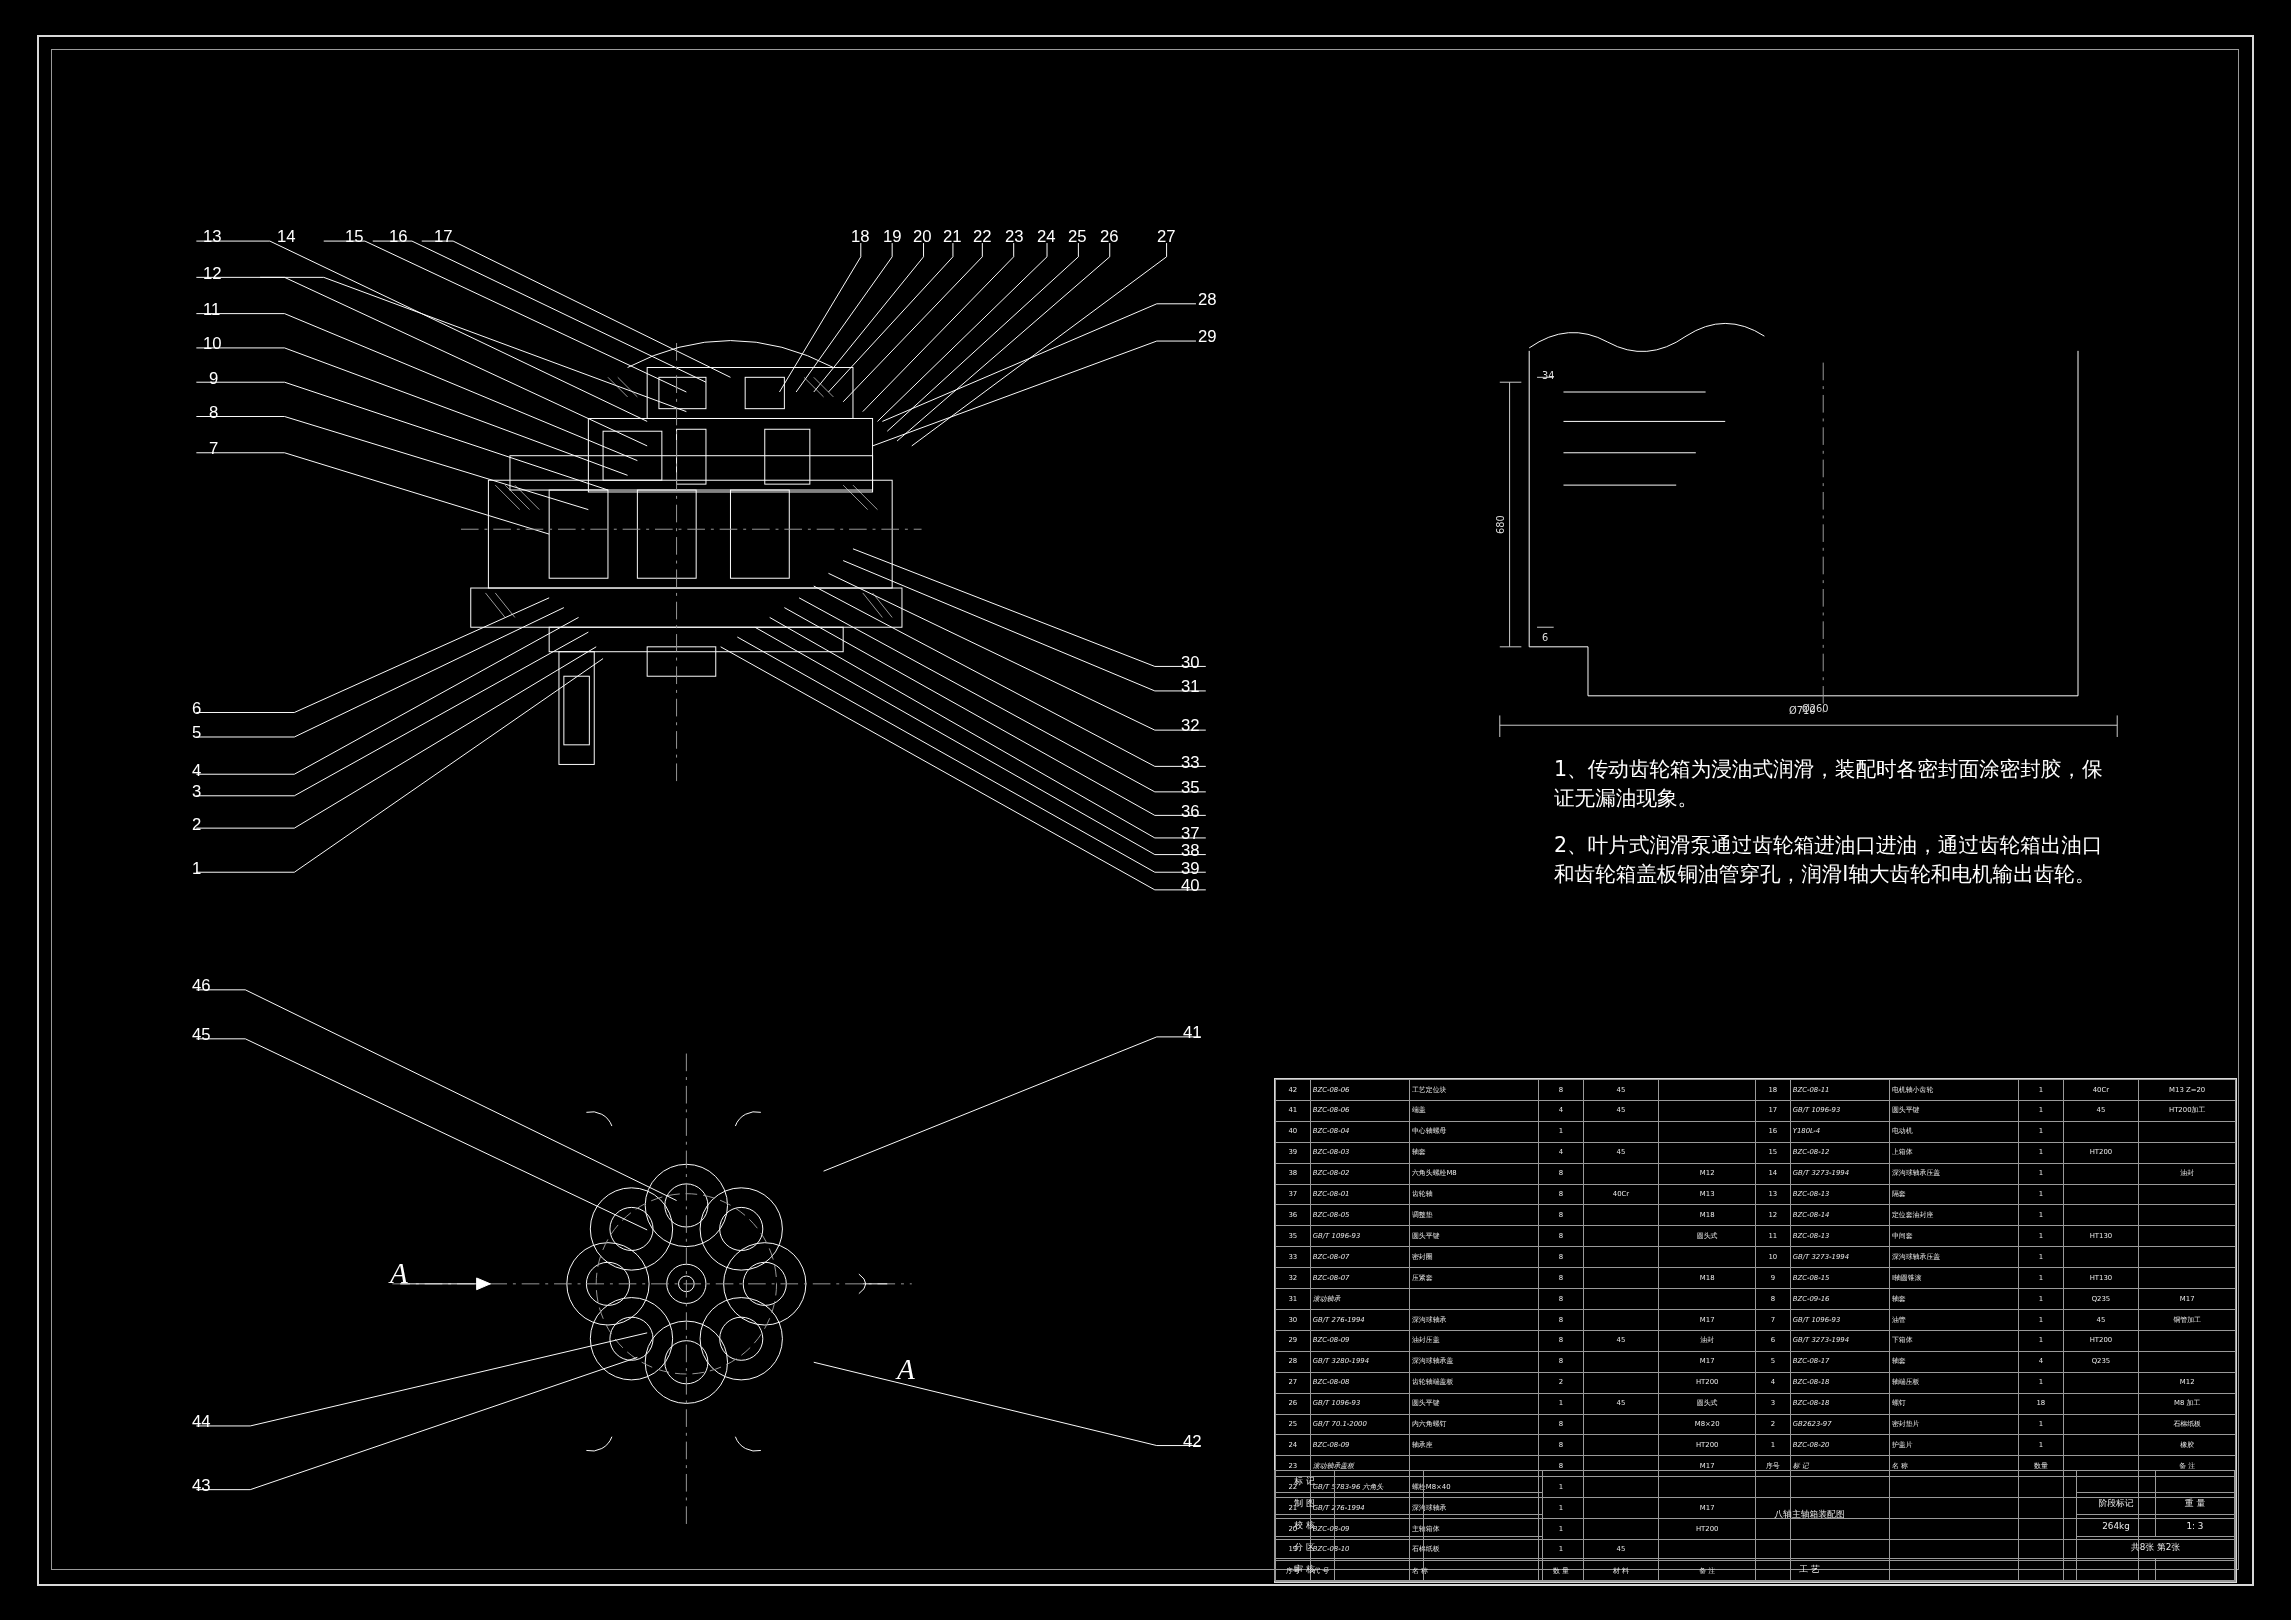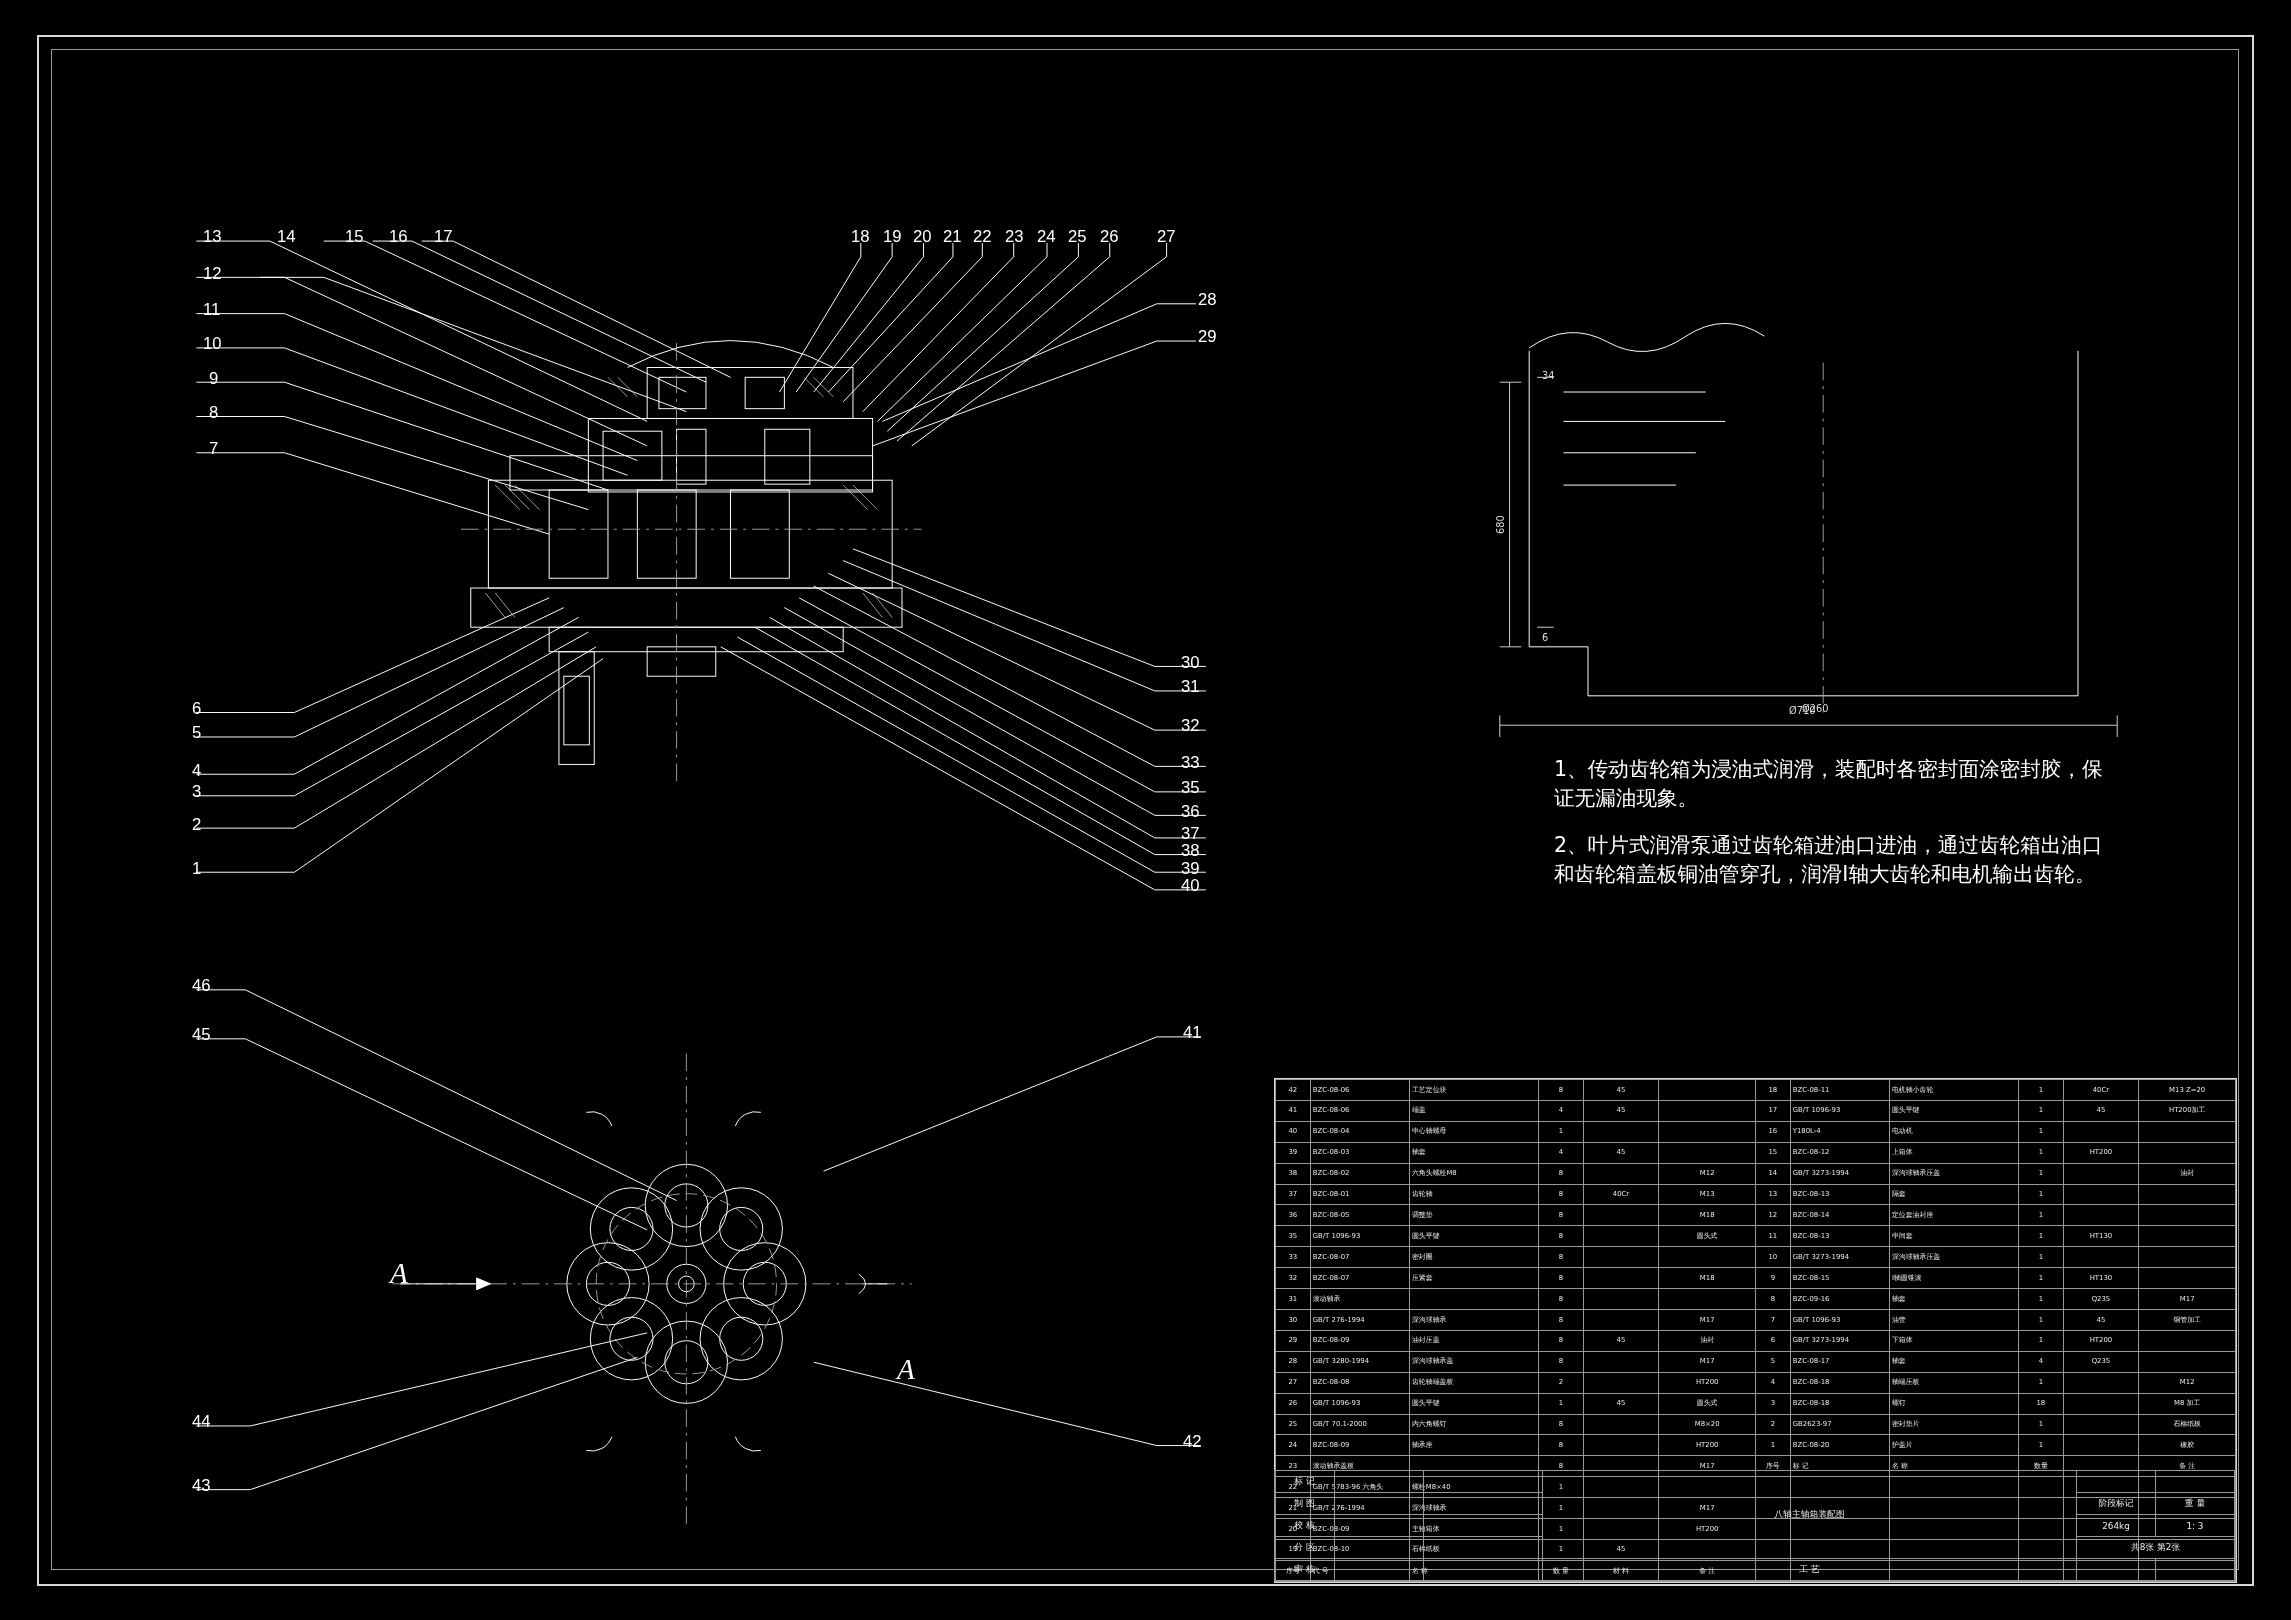--- a/index.html
+++ b/index.html
@@ -17,21 +17,21 @@
   .tech{position:absolute;left:1554px;top:755px;width:549px;color:#fff;font-family:"DejaVu Sans",sans-serif;font-size:20.6px;line-height:29px;}
   .tech .t-title{font-size:20.6px;margin-bottom:9.8px;}
   .tech p{margin:0 0 17.6px 0;}
 
   
   .bom{position:absolute;left:1274px;top:1078px;width:961px;height:503px;border:1px solid #d9d9d9;}
   .bom table{border-collapse:collapse;width:100%;height:100%;table-layout:fixed;}
   .bom td{border:1px solid #9a9a9a;font-size:6.9px;color:#e8e8e8;padding:0 2px;
           font-family:"DejaVu Sans",sans-serif;line-height:8.8px;overflow:hidden;white-space:nowrap;}
   .c-no{width:21.6px;text-align:center;}
-  .c-code{width:71px;}
+  .c-code{width:71px;font-style:italic;}
   .c-name{width:94px;}
   .c-qty{width:29px;text-align:center;}
   .c-mat{width:53px;text-align:center;}
   .c-rem{width:69px;text-align:center;}
 
   
   .titleblock{position:absolute;left:1274px;top:1470px;width:961px;height:111px;}
   .titleblock table{border-collapse:collapse;width:100%;height:100%;table-layout:fixed;}
   .titleblock td{border:1px solid #9a9a9a;font-size:8.8px;color:#ededed;text-align:center;
                  font-family:"DejaVu Sans",sans-serif;padding:0;}

